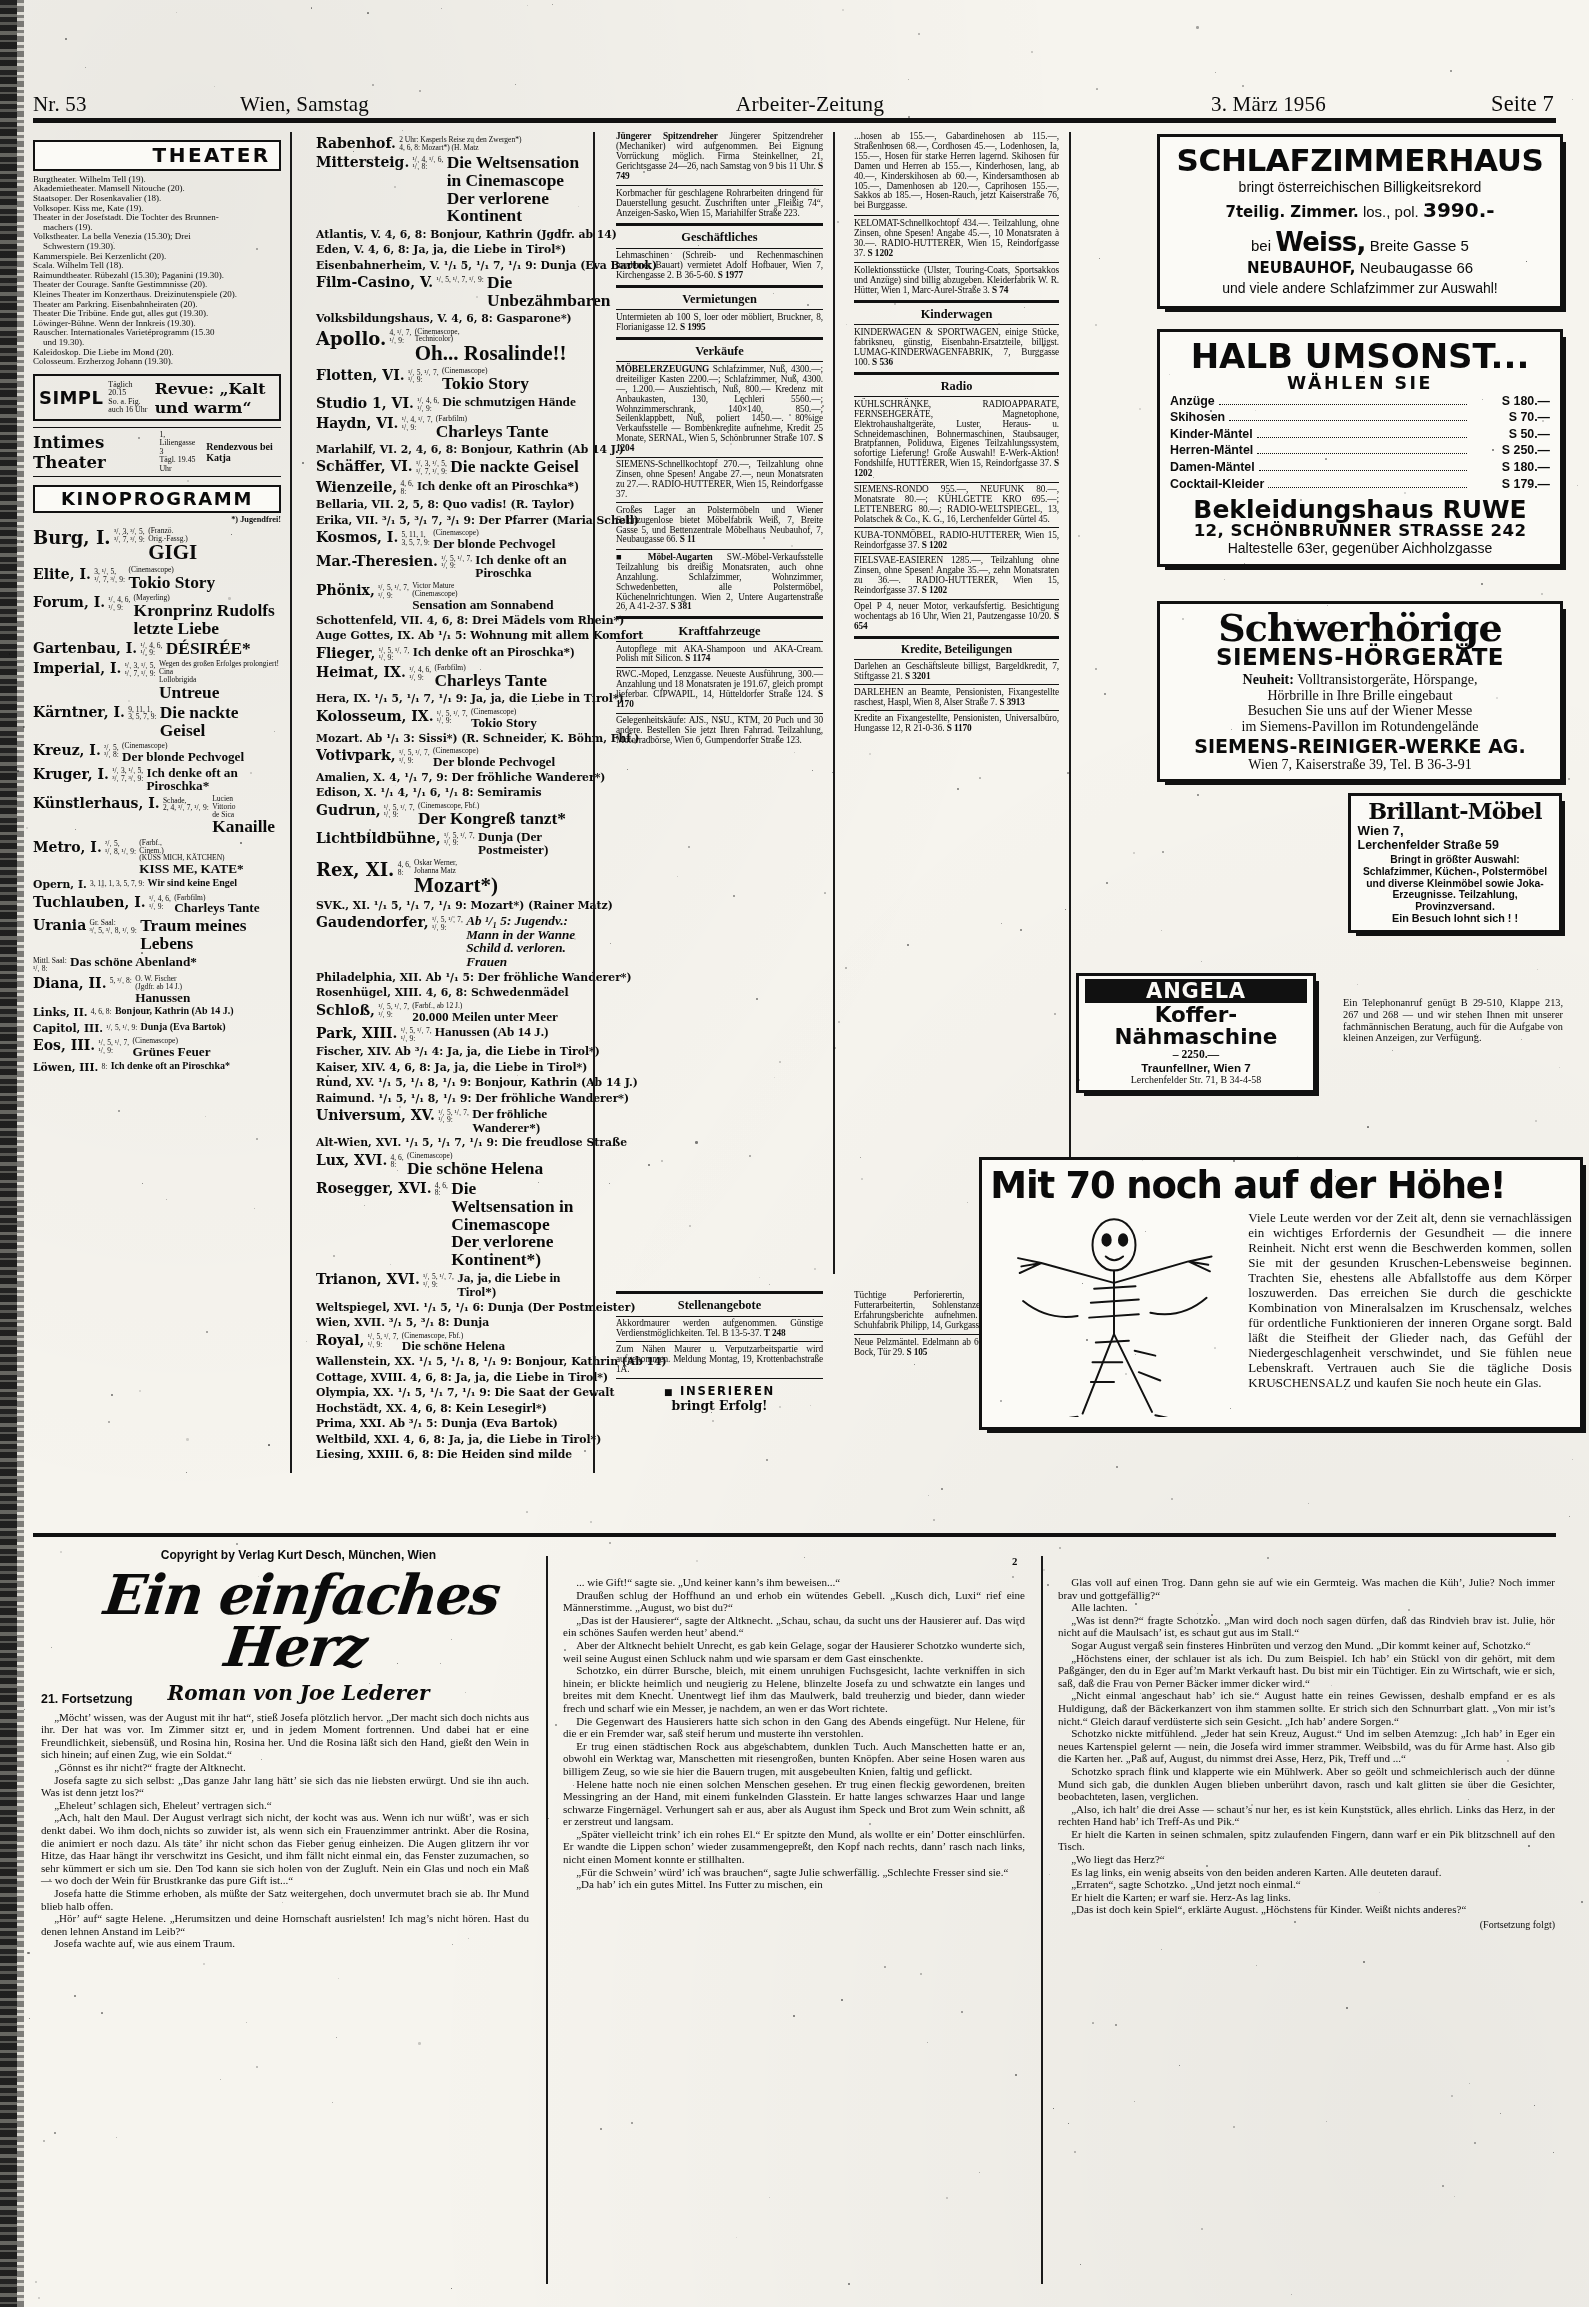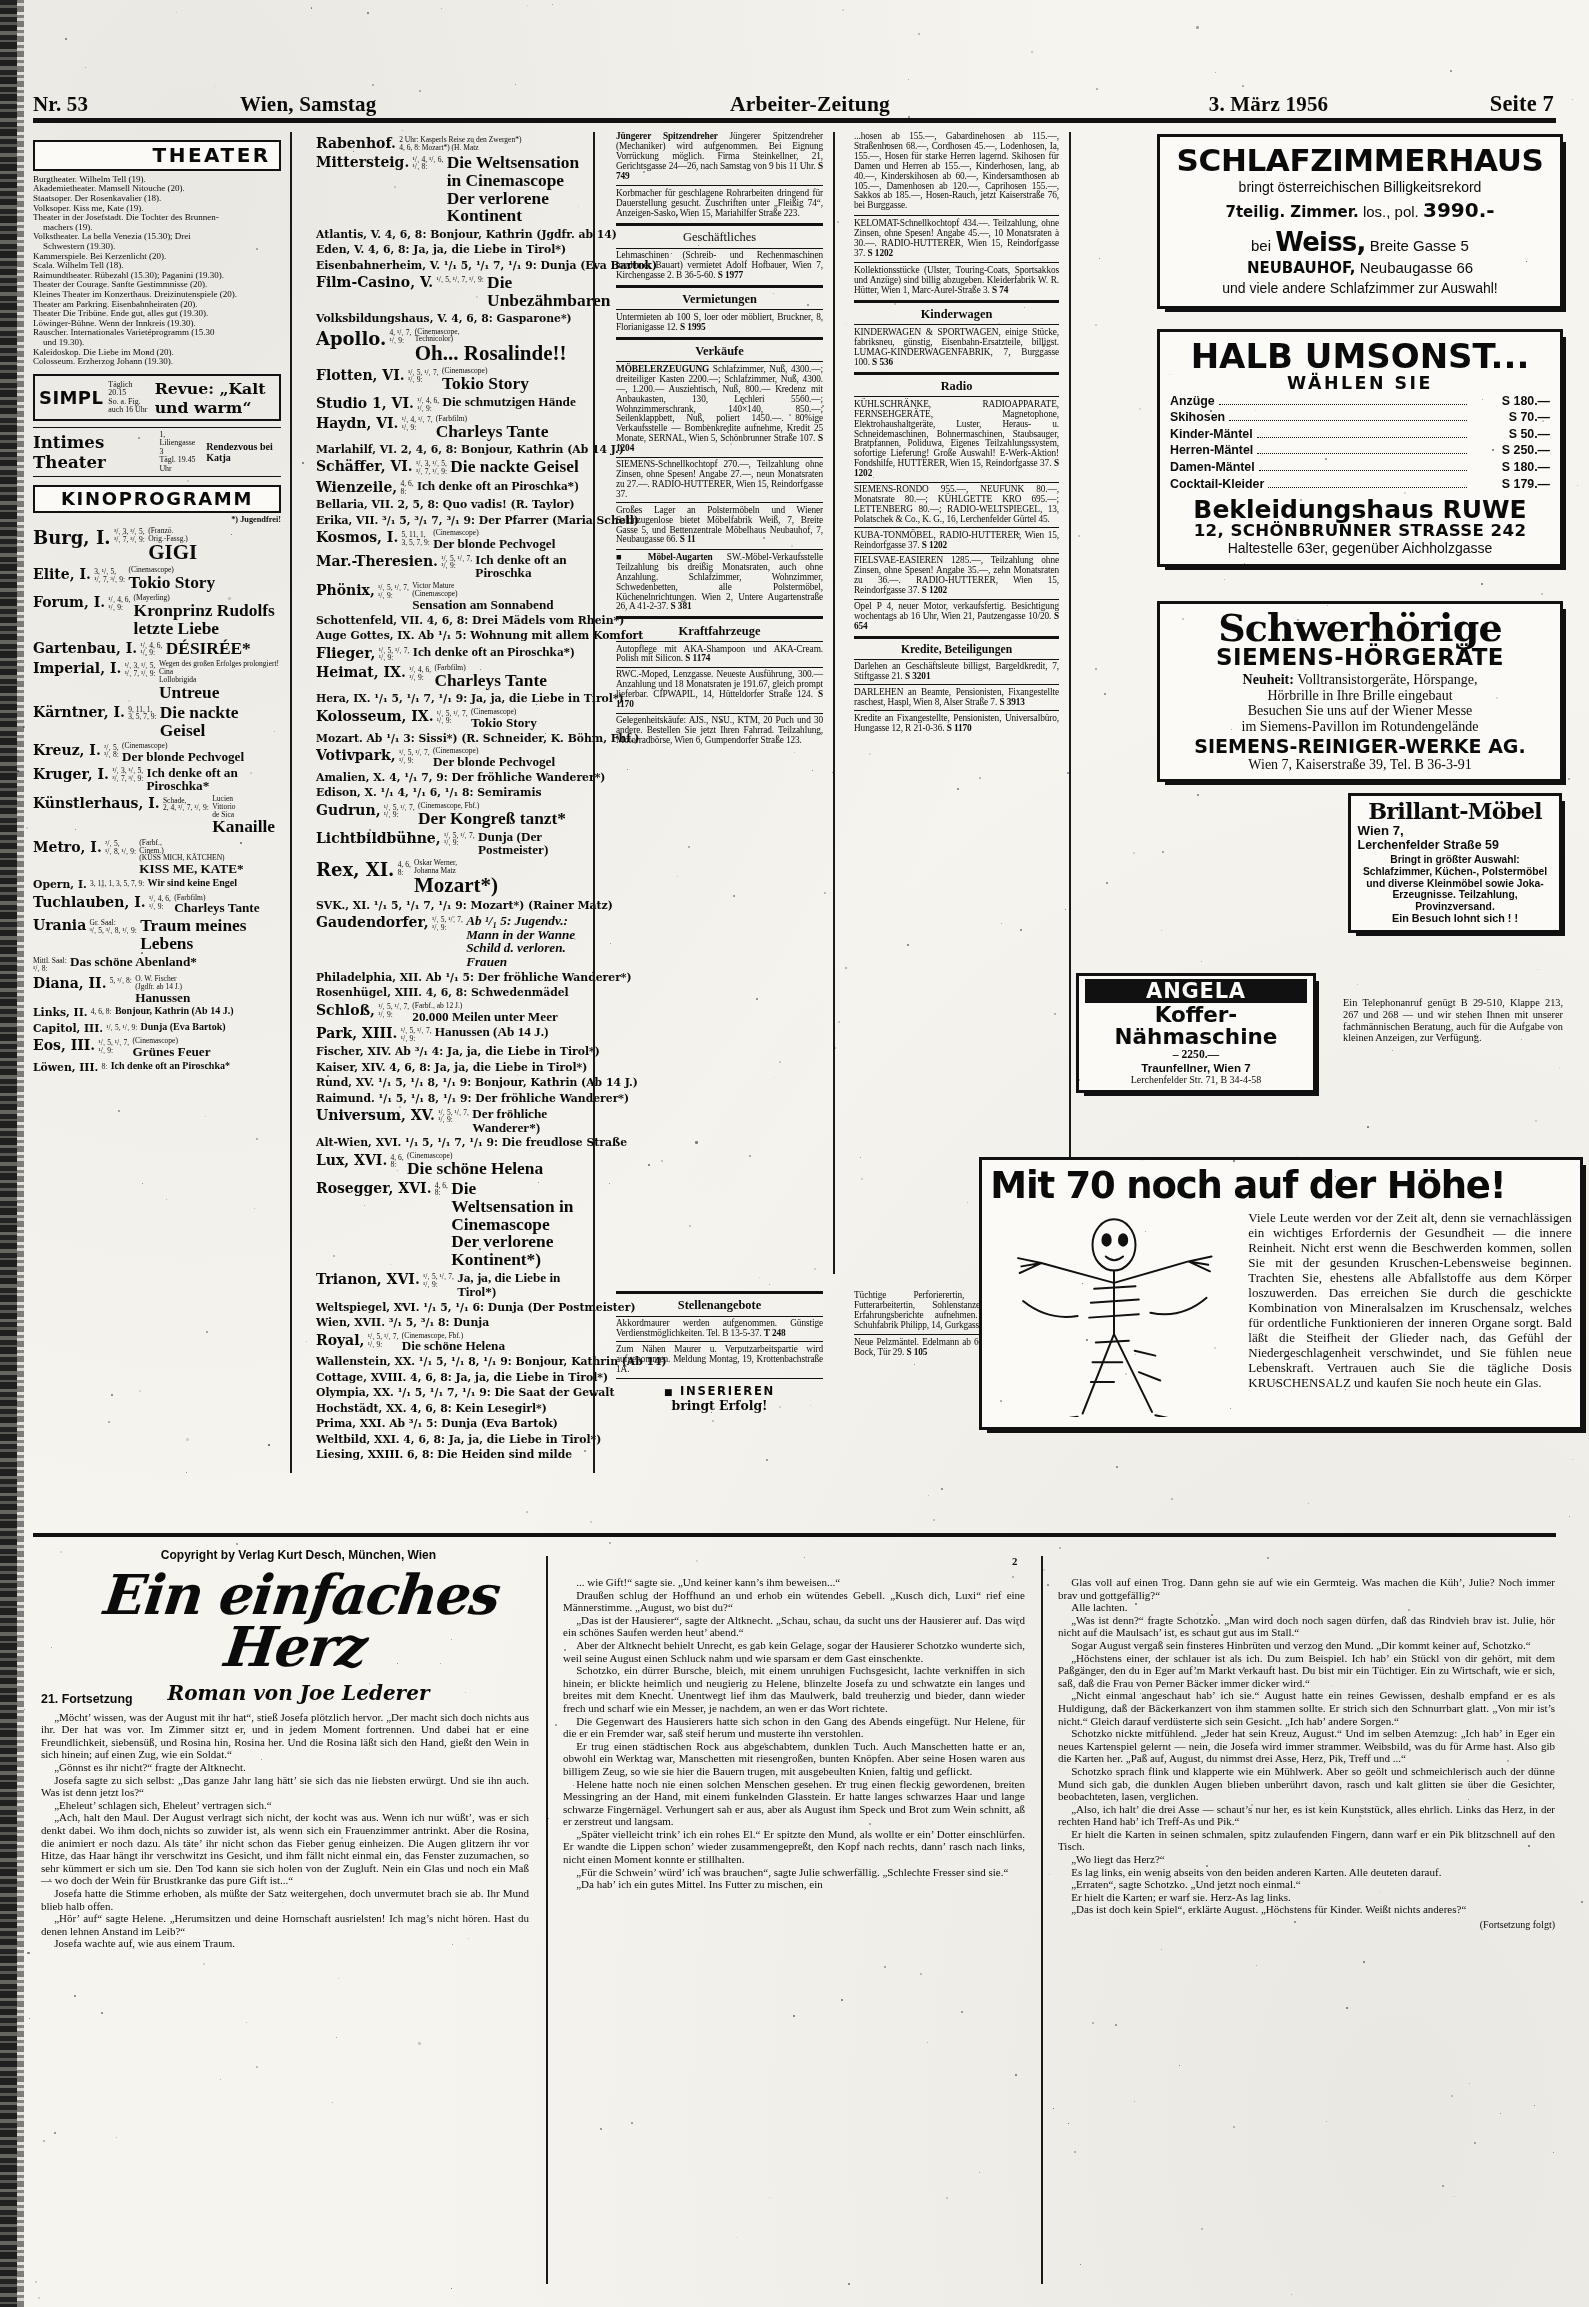--- a/index.html
+++ b/index.html
@@ -29,21 +29,21 @@
     background:repeating-linear-gradient(180deg,#2a2a27 0 3.3px,#bdbbb4 3.3px 5.8px,#1b1b19 5.8px 11.6px,#d3d1c9 11.6px 15px);
     opacity:.55;
   }
   .speck{position:absolute;background:#111;border-radius:50%;opacity:.5;}
 
   
   .masthead{
     position:absolute;left:33px;top:79px;width:1521px;height:38px;
     display:flex;align-items:flex-end;
   }
-  .mh{font-family:"Liberation Serif",serif;font-weight:bold;font-size:21px;letter-spacing:0.2px;white-space:nowrap;}
+  .mh{font-family:"Liberation Serif",serif;font-weight:normal;font-size:21px;letter-spacing:0.2px;white-space:nowrap;}
   .mh-nr{width:207px;}
   .mh-city{width:248px;}
   .mh-title{flex:1;text-align:center;font-size:21.5px;}
   .mh-date{width:273px;text-align:center;}
   .mh-page{width:149px;text-align:right;font-size:22.4px;}
   .mh-rule{position:absolute;left:33px;top:118px;width:1523px;height:5px;background:#111;}
 
   
   .col{position:absolute;top:132px;}
   .vrule{position:absolute;top:132px;width:1.7px;background:#1a1a1a;}
@@ -947,21 +947,21 @@
   <div class="vrule" style="left:593px;height:1341px;"></div>
   <div class="col" id="c3" style="left:616px;width:207px;">
     <div class="blk">
       <p style="text-align:justify"><b>Jüngerer Spitzendreher</b> <span>Jüngerer Spitzendreher (Mechaniker) wird aufgenommen. Bei Eignung Vorrückung möglich. Firma Steinkellner, 21, Gerichtsgasse 24—26, nach Samstag von 9 bis 11 Uhr.</span> <b>S 749</b></p>
     </div>
     <hr class="hr">
     <div class="blk">
       <p style="text-align:justify">Korbmacher für geschlagene Rohrarbeiten dringend für Dauerstellung gesucht. Zuschriften unter „Fleißig 74“, Anzeigen-Sasko, Wien 15, Mariahilfer Straße 223.</p>
     </div>
     <hr class="hr3">
-    <div style="text-align:center;font-weight:normal;font-size:12.4px;">Geschäftliches</div>
+    <div style="text-align:center;font-weight:bold;font-size:12.4px;">Geschäftliches</div>
     <hr class="hr1">
     <div class="blk">
       <p style="text-align:justify"><span>Lehmaschinen (Schreib- und Rechenmaschinen moderner Bauart) vermietet Adolf Hofbauer, Wien 7, Kirchengasse 2. B 36-5-60.</span> <b>S 1977</b></p>
     </div>
     <hr class="hr3">
     <div style="text-align:center;font-weight:bold;font-size:12.4px;">Vermietungen</div>
     <hr class="hr1">
     <div class="blk">
       <p style="text-align:justify"><span>Untermieten ab 100 S, loer oder möbliert, Bruckner, 8, Florianigasse 12.</span> <b>S 1995</b></p>
     </div>

